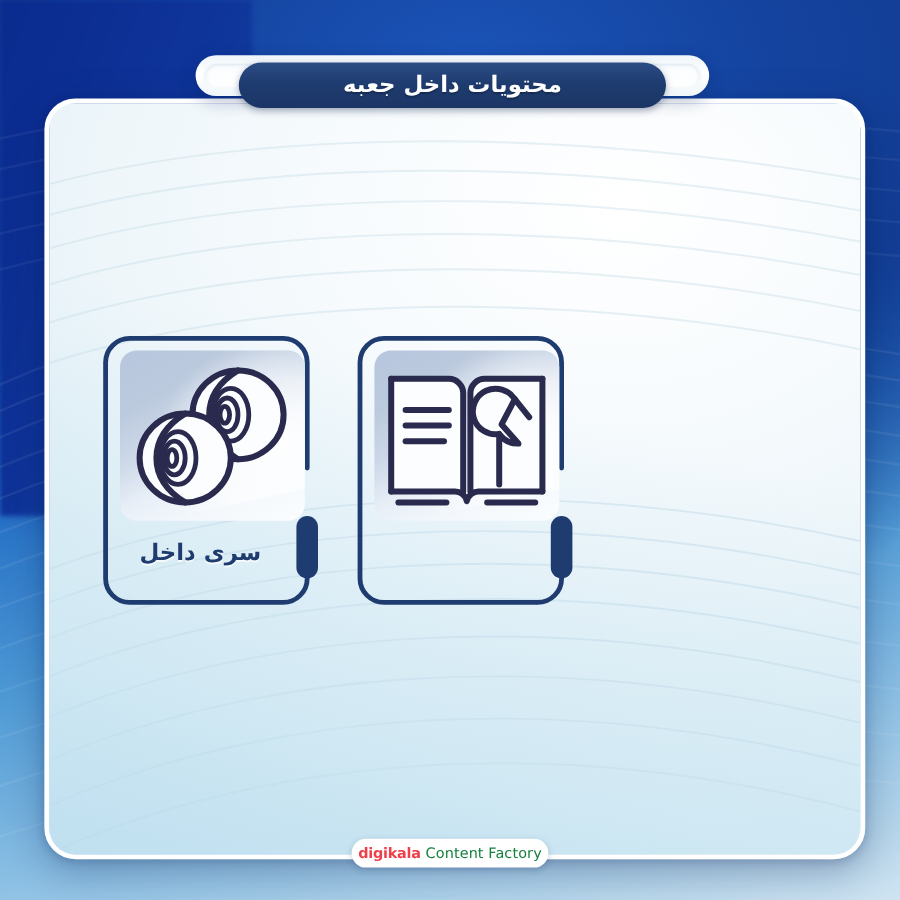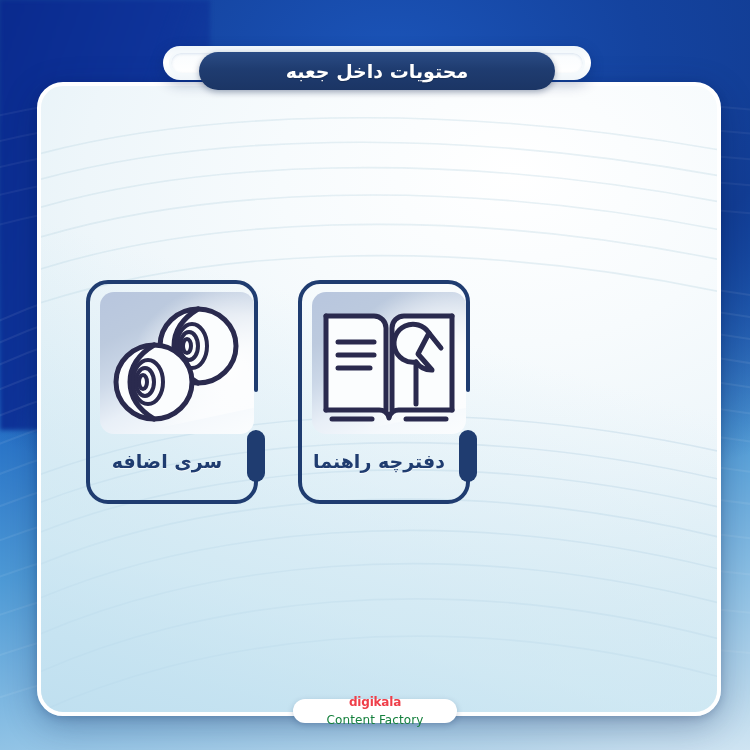--- a/index.html
+++ b/index.html
@@ -103,21 +103,20 @@
     text-shadow:0 1px 0 rgba(255,255,255,.7);
   }
 
   
   .footer-badge{
     position:absolute;left:293px;top:699px;width:164px;height:24px;
     border-radius:12px;background:#ffffff;
     box-shadow:0 2px 6px rgba(8,40,90,.22);
     display:flex;align-items:center;justify-content:center;gap:4px;
     direction:ltr;
-    flex-direction:column;
   }
   .fb-brand{color:#ef3f4a;font-size:12px;font-weight:bold;letter-spacing:-.2px;}
   .fb-rest{color:#15803d;font-size:12px;letter-spacing:.1px;}
 </style>
 </head>
 <body>
 
 <div id="stage">
 
   <div class="bg-base"></div>
@@ -211,21 +210,20 @@
             <path d="M26,63 L62,63"></path>
             <path d="M26,76 L58,76"></path>
           </g>
 
           <g fill="none" stroke="#2a2a4e" stroke-width="5" stroke-linecap="round" stroke-linejoin="round">
             <path d="M117,41 A19,19 0 1 0 104,70 L104,112"></path>
             <path d="M104,70 A19,19 0 0 0 120,78 L106,62 L117,41 L129,56"></path>
           </g>
         </svg>
       </div>
-      <div class="card-label">دفترچه راهنما</div>
     </div>
 
     <div class="card card-3">
       <div class="card-frame">
         <svg viewBox="0 0 182 228">
           <path d="M170,112 L170,24 A20,20 0 0 0 150,4 L22,4 A20,20 0 0 0 2,24 L2,204 A20,20 0 0 0 22,224 L150,224 A20,20 0 0 0 170,204 L170,196" fill="none" stroke="#1f3c70" stroke-width="4" stroke-linecap="round"></path>
           <rect x="161" y="152" width="18" height="52" rx="9" fill="#1f3c70"></rect>
         </svg>
       </div>
       <div class="card-iconbox">
@@ -242,21 +240,21 @@
 
           <g>
             <ellipse cx="54" cy="90" rx="38" ry="37" fill="#fbfdfe" stroke="#2a2a4e" stroke-width="5"></ellipse>
             <path d="M54,53 C36,64 30,78 30,90 C30,102 36,116 54,127" fill="none" stroke="#2a2a4e" stroke-width="5" stroke-linecap="round"></path>
             <ellipse cx="48" cy="90" rx="15" ry="22" fill="none" stroke="#2a2a4e" stroke-width="4"></ellipse>
             <ellipse cx="45" cy="90" rx="9" ry="14" fill="none" stroke="#2a2a4e" stroke-width="4"></ellipse>
             <ellipse cx="43" cy="90" rx="4" ry="7" fill="none" stroke="#2a2a4e" stroke-width="4"></ellipse>
           </g>
         </svg>
       </div>
-      <div class="card-label">سری اضافه</div>
+      <div class="card-label">سری داخل</div>
     </div>
 
   </div>
 
   <div class="footer-badge">
     <span class="fb-brand">digikala</span>
     <span class="fb-rest">Content Factory</span>
   </div>
 
 </div>

